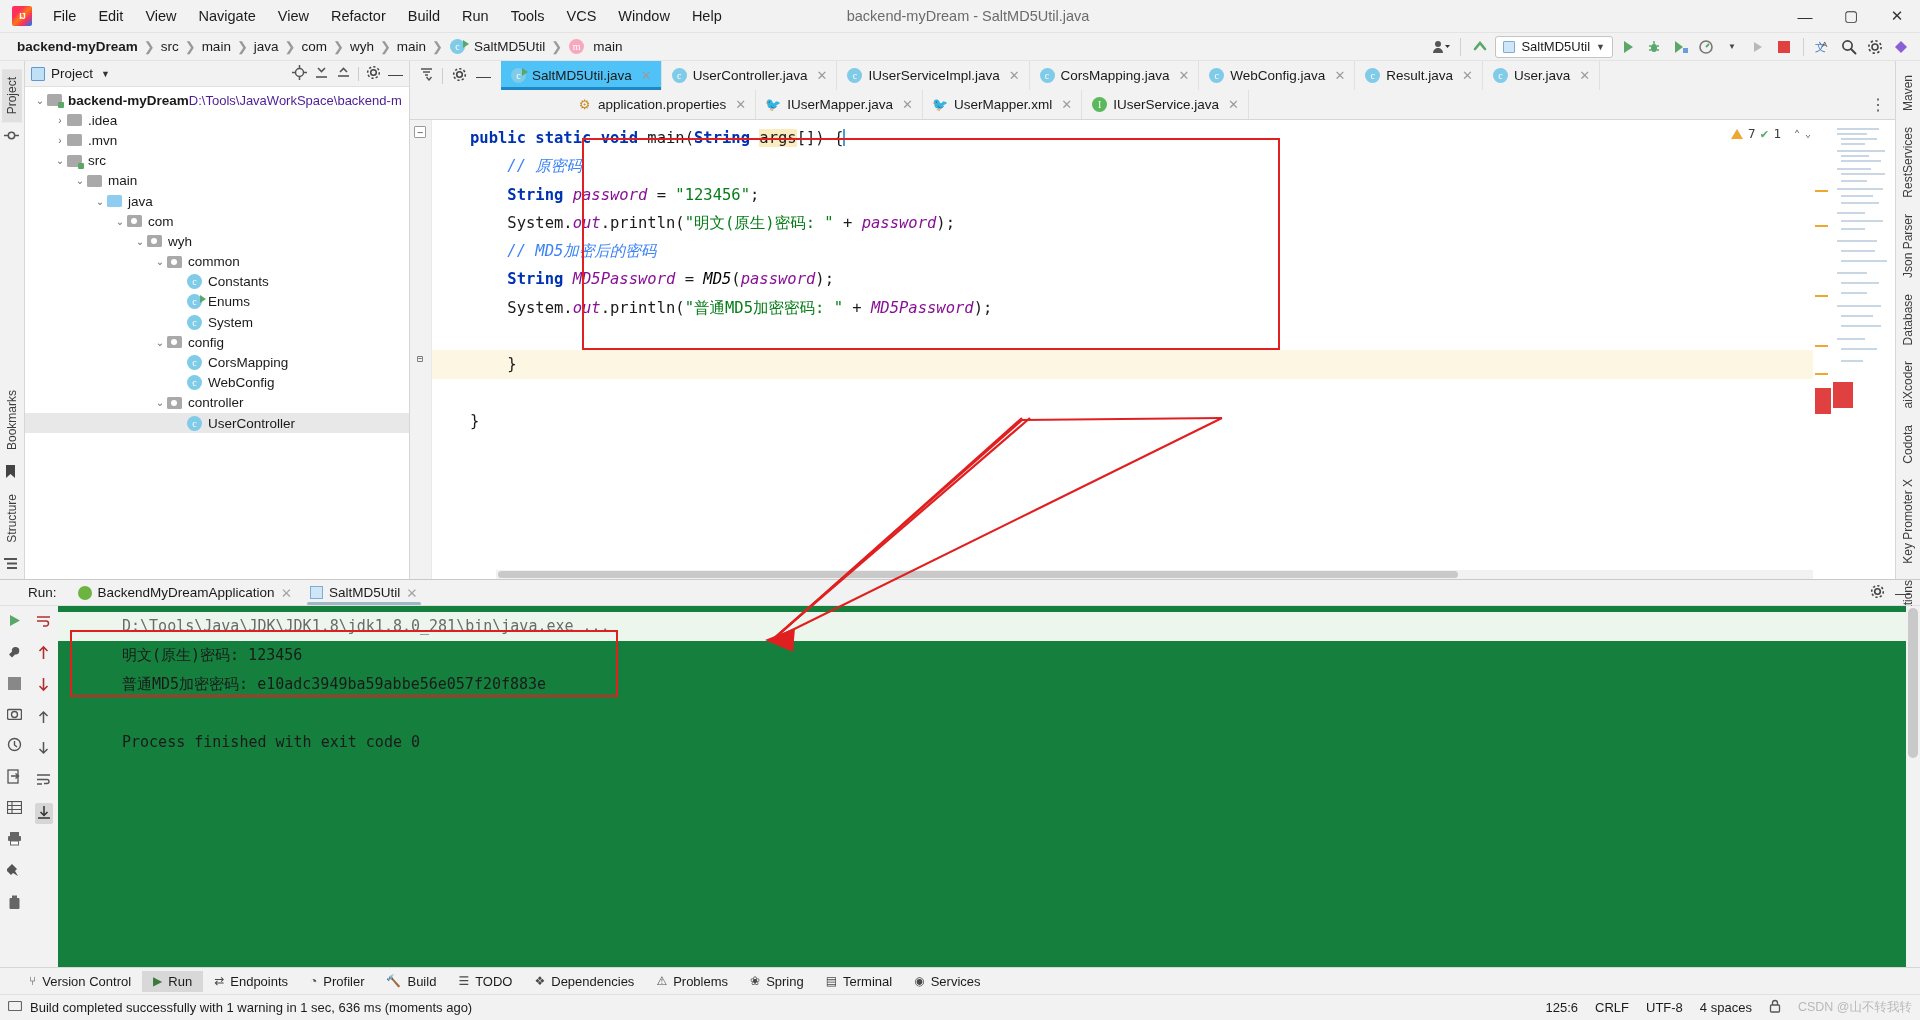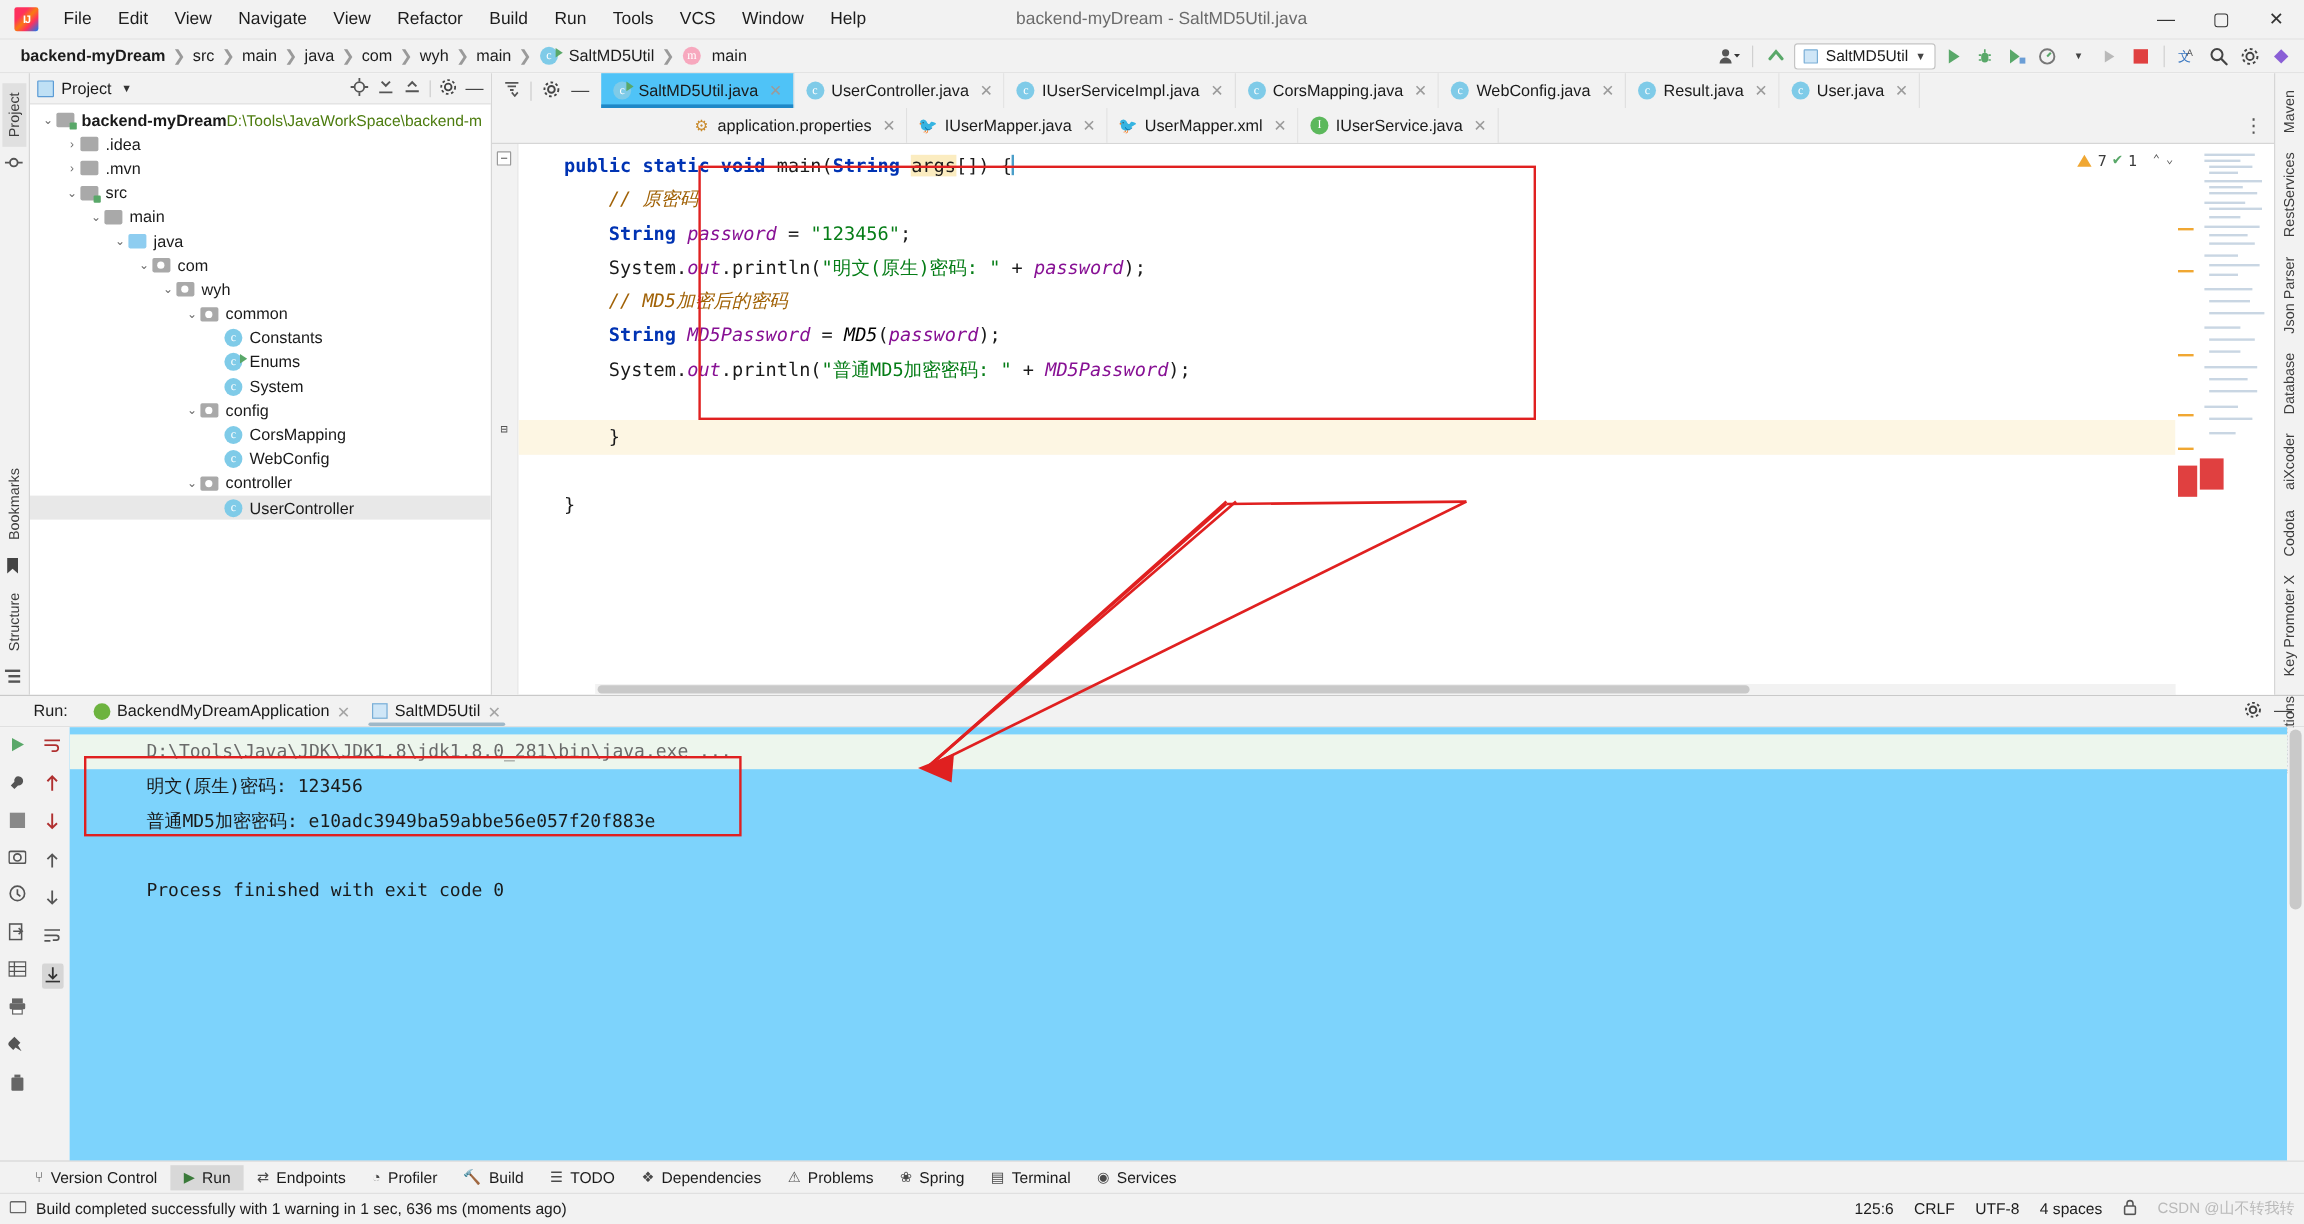--- a/index.html
+++ b/index.html
@@ -92,21 +92,21 @@
   .folder.pkg::after{content:"";position:absolute;left:4px;top:3px;width:6px;height:6px;background:#fff;border-radius:50%;}
   .cls {
     width:15px;height:15px;border-radius:50%;background:#7fcbe8; color:#fff;
     font-size:10px; display:flex;align-items:center;justify-content:center;margin-right:6px;flex:0 0 15px;
     font-family:"Liberation Serif",serif;
   }
   .cls.run::after{ content:""; position:absolute; margin-left:17px; margin-top:-5px;
     border-left:6px solid #59a869; border-top:4px solid transparent; border-bottom:4px solid transparent; }
   .nlabel{ }
   .nlabel.bold{ font-weight:bold; }
-  .npath{ color:#4d7c0f; margin-left:0; font-size:13px; }
+  .npath{ color:#4c1d95; margin-left:0; font-size:13px; }
 
   
   .editor-area { flex:1 1 auto; display:flex; flex-direction:column; min-width:0; background:#fff; }
   .tabstrip { background:#f2f2f2; display:flex; flex-direction:column; border-bottom:1px solid #d6d6d6;}
   .tabrow { display:flex; align-items:stretch; height:29px; }
   .tabrow.first { }
   .tab-tools { display:flex; align-items:center; gap:9px; padding:0 10px; color:#555; flex:0 0 auto; }
   .tab {
     display:flex; align-items:center; gap:6px; padding:0 9px 0 10px; font-size:13.5px;
     border-right:1px solid #e0e0e0; white-space:nowrap; position:relative; background:#f2f2f2;
@@ -130,21 +130,21 @@
   .runmark { position:absolute; right:12px; top:9px; width:0;height:0;
     border-left:9px solid #59a869; border-top:6px solid transparent;border-bottom:6px solid transparent;}
   .foldcol { width:22px; flex:0 0 22px; background:#f2f2f2; border-right:1px solid #e8e8e8; position:relative;}
   .fold-box{ position:absolute; left:4px; width:12px; height:12px; border:1px solid #9a9a9a; background:#fff;
     display:flex;align-items:center;justify-content:center; font-size:10px; color:#555; border-radius:1px;}
   .code { flex:1 1 auto; position:relative; padding-top:4px; font-size:15.5px; overflow:hidden; }
   .cl { height:28.3px; line-height:28.3px; white-space:pre; padding-left:38px; }
   .cl.hl { background:#fdf6e3; }
   .k { color:#0033b3; font-weight:bold; }
   .str { color:#067d17; }
-  .cmt { color:#a16207; font-style:italic; }
+  .cmt { color:#3b82f6; font-style:italic; }
   .fld { color:#871094; font-style:italic;}
   .mth { color:#1a1a1a; }
   .stat { color:#000; font-style:italic; }
   .hlword { background:#fbecc0; }
   .caret { display:inline-block; width:2px;height:17px;background:#4a9ec9; vertical-align:-3px;}
 
   .red-rect {
     position:absolute; border:2px solid #e02020; pointer-events:none;
   }
 
@@ -167,21 +167,21 @@
   .rtab { display:flex;align-items:center;gap:6px; padding:3px 9px; font-size:13.5px; position:relative;}
   .rtab.sel::after{ content:""; position:absolute;left:6px;right:6px;bottom:-1px;height:3px;background:#9fb8c8;border-radius:2px;}
   .rtab .x{ color:#a5a5a5; }
   .spring-ic{ width:14px;height:14px;border-radius:50%;background:#6db33f; position:relative;flex:0 0 14px;}
   .winsq{ width:13px;height:13px;border:1.5px solid #7aaed6;background:#cfe6f7;flex:0 0 13px;}
   .run-head-right{ margin-left:auto; display:flex; align-items:center; gap:10px; padding-right:10px; color:#555;}
 
   .run-body{ flex:1 1 auto; display:flex; min-height:0; }
   .run-side{ width:58px; flex:0 0 58px; background:#f2f2f2; display:flex; }
   .run-col{ width:29px; display:flex;flex-direction:column; align-items:center; padding-top:7px; gap:14px; }
-  .console{ flex:1 1 auto; position:relative; background:#7dd3fc; font-family:"DejaVu Sans Mono", monospace; font-size:15px; padding-top:6px; overflow:hidden;}
+  .console{ flex:1 1 auto; position:relative; background:#15803d; font-family:"DejaVu Sans Mono", monospace; font-size:15px; padding-top:6px; overflow:hidden;}
   .coline{ height:29px; line-height:29px; padding-left:64px; white-space:pre; }
   .co-cmd{ color:#6a6a6a; background:#edf6ed; }
   .co-green{ background:#edf6ed; }
 
   
   .bottomstrip{ height:27px; flex:0 0 27px; background:#f2f2f2; display:flex; align-items:center; border-top:1px solid #d6d6d6; gap:0; padding-left:18px;}
   .btool{ display:flex;align-items:center;gap:6px; padding:3px 11px; font-size:13px; color:#1c1c1c;}
   .btool.sel{ background:#d8d8d8; }
 
   

